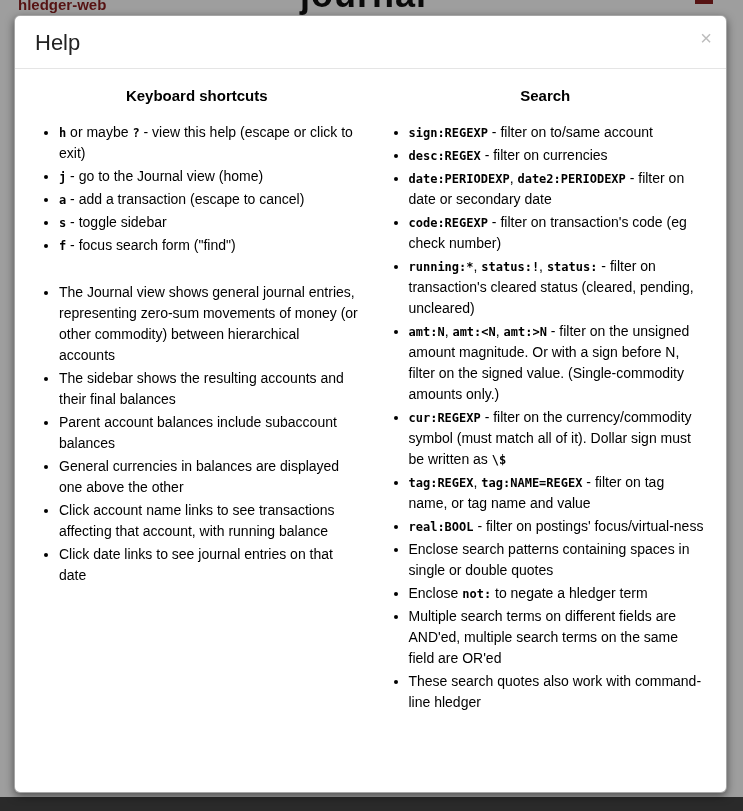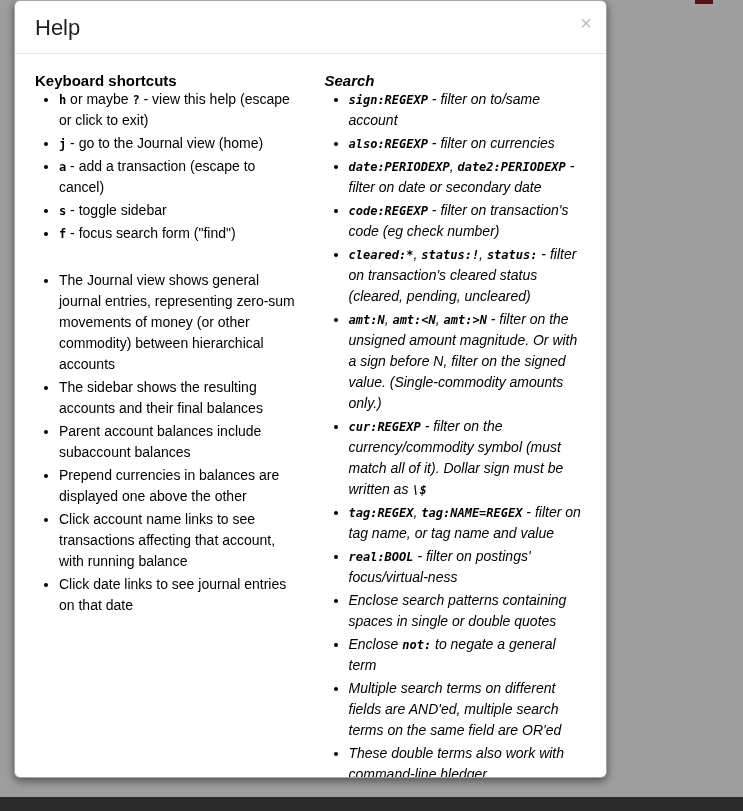--- a/index.html
+++ b/index.html
@@ -32,22 +32,22 @@
   }
 
   
   .backdrop {
     position: absolute; inset: 0;
     background: rgba(0, 0, 0, 0.38);
   }
 
   
   .modal {
-    position: absolute; left: 14px; top: 0;
-    width: 593px; height: 778px;
+    position: absolute; left: 14px; top: 15px;
+    width: 713px; height: 778px;
     box-sizing: border-box;
     background: #fff;
     border: 1px solid rgba(0, 0, 0, 0.35);
     border-radius: 6px;
     box-shadow: 0 3px 9px rgba(0, 0, 0, 0.5);
     overflow: hidden;
   }
   .modal-header {
     position: relative;
     padding: 14px 20px 12px 20px;
@@ -66,30 +66,31 @@
     font-size: 20px; line-height: 1;
     color: #bcbcbc;
     cursor: pointer;
   }
   .modal-body {
     display: flex;
     padding: 18px 20px 20px 20px;
   }
   .col { width: 50%; box-sizing: border-box; }
   .col.left  { padding-right: 12px; }
-  .col.right { padding-left: 14px; font-style: italic; }
+  .col.right { padding-left: 14px; }
 
   .section-heading {
     margin: 0;
     font-size: 15px;
     font-weight: bold;
     color: #000;
+    text-align: center;
   }
   ul.help-list {
-    margin: 0 0 26px 0;
+    margin: 18px 0 26px 0;
     padding-left: 24px;
   }
   ul.help-list:last-child { margin-bottom: 0; }
   ul.help-list li {
     font-size: 14px;
     line-height: 1.5;
     margin-bottom: 2px;
   }
   code {
     font-family: "DejaVu Sans Mono", "Liberation Mono", monospace;
@@ -123,39 +124,39 @@
           <li><code>j</code><span> - go to the Journal view (home)</span></li>
           <li><code>a</code><span> - add a transaction (escape to cancel)</span></li>
           <li><code>s</code><span> - toggle sidebar</span></li>
           <li><code>f</code><span> - focus search form ("find")</span></li>
         </ul>
 
       <ul class="help-list">
           <li><span>The Journal view shows general journal entries, representing zero-sum movements of money (or other commodity) between hierarchical accounts</span></li>
           <li><span>The sidebar shows the resulting accounts and their final balances</span></li>
           <li><span>Parent account balances include subaccount balances</span></li>
-          <li><span>Prepend currencies in balances are displayed one above the other</span></li>
+          <li><span>General currencies in balances are displayed one above the other</span></li>
           <li><span>Click account name links to see transactions affecting that account, with running balance</span></li>
           <li><span>Click date links to see journal entries on that date</span></li>
         </ul>
     </div>
 
     <div class="col right">
       <h2 class="section-heading">Search</h2>
       <ul class="help-list">
           <li><code>sign:REGEXP</code><span> - filter on to/same account</span></li>
-          <li><code>also:REGEXP</code><span> - filter on currencies</span></li>
+          <li><code>desc:REGEX</code><span> - filter on currencies</span></li>
           <li><code>date:PERIODEXP</code><span>, </span><code>date2:PERIODEXP</code><span> - filter on date or secondary date</span></li>
           <li><code>code:REGEXP</code><span> - filter on transaction's code (eg check number)</span></li>
-          <li><code>cleared:*</code><span>, </span><code>status:!</code><span>, </span><code>status:</code><span> - filter on transaction's cleared status (cleared, pending, uncleared)</span></li>
+          <li><code>running:*</code><span>, </span><code>status:!</code><span>, </span><code>status:</code><span> - filter on transaction's cleared status (cleared, pending, uncleared)</span></li>
           <li><code>amt:N</code><span>, </span><code>amt:&lt;N</code><span>, </span><code>amt:&gt;N</code><span> - filter on the unsigned amount magnitude. Or with a sign before N, filter on the signed value. (Single-commodity amounts only.)</span></li>
           <li><code>cur:REGEXP</code><span> - filter on the currency/commodity symbol (must match all of it). Dollar sign must be written as </span><code>\$</code></li>
           <li><code>tag:REGEX</code><span>, </span><code>tag:NAME=REGEX</code><span> - filter on tag name, or tag name and value</span></li>
           <li><code>real:BOOL</code><span> - filter on postings' focus/virtual-ness</span></li>
           <li><span>Enclose search patterns containing spaces in single or double quotes</span></li>
-          <li><span>Enclose </span><code>not:</code><span> to negate a general term</span></li>
+          <li><span>Enclose </span><code>not:</code><span> to negate a hledger term</span></li>
           <li><span>Multiple search terms on different fields are AND'ed, multiple search terms on the same field are OR'ed</span></li>
-          <li><span>These double terms also work with command-line hledger</span></li>
+          <li><span>These search quotes also work with command-line hledger</span></li>
         </ul>
     </div>
 
   </div>
 </div>
 
 </body></html>

